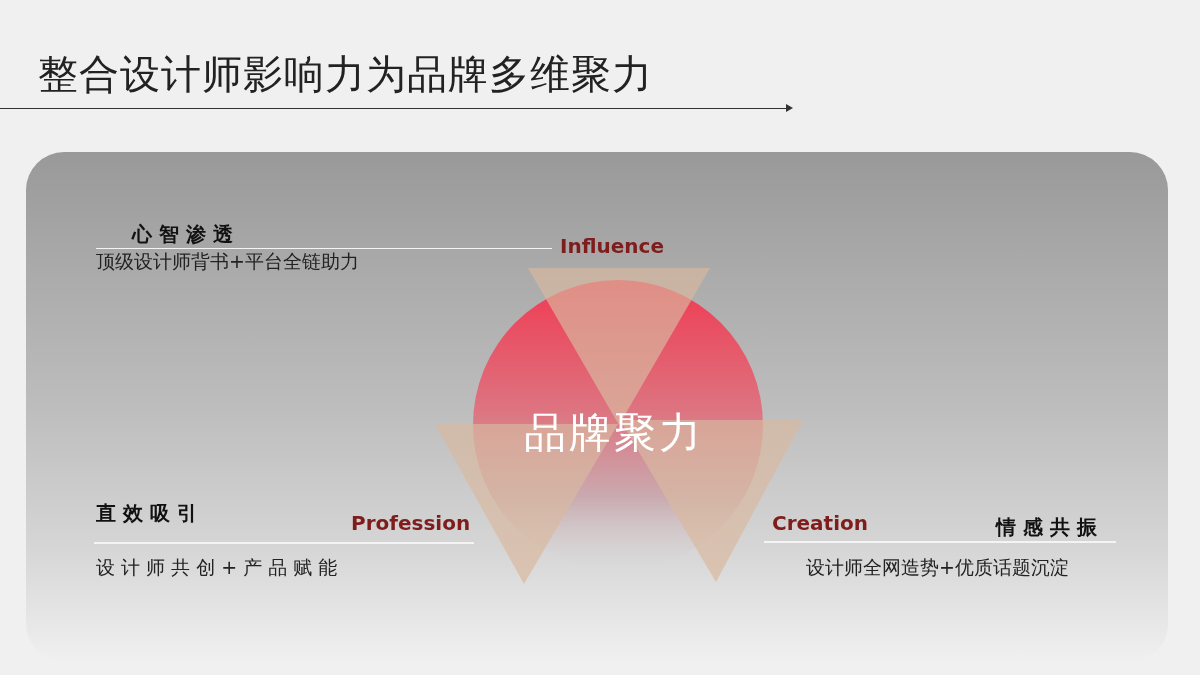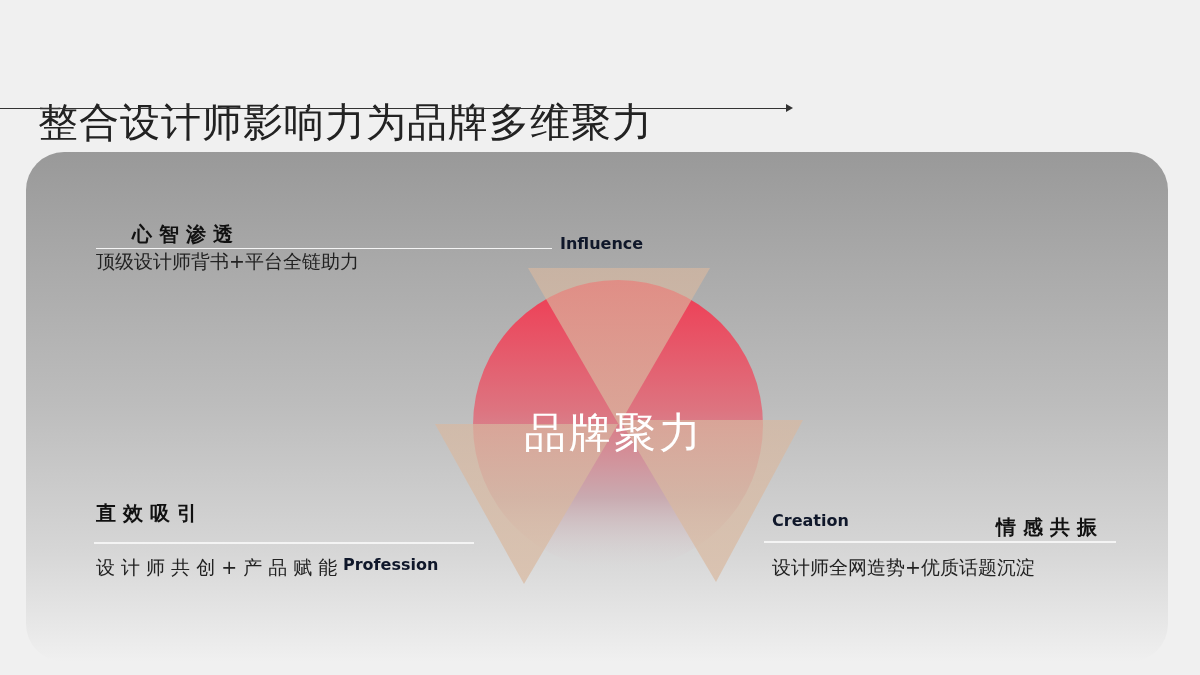--- a/index.html
+++ b/index.html
@@ -1,24 +1,24 @@
 <!DOCTYPE html>
 <html><head>
 <meta charset="utf-8">
 <style>
   html,body{margin:0;padding:0;}
   body{width:1200px;height:675px;background:#f0f0f0;position:relative;overflow:hidden;font-family:"DejaVu Sans","Liberation Sans",sans-serif;color:#222;}
-  .title{position:absolute;left:38px;top:46px;font-size:40px;color:#222;letter-spacing:1px;font-weight:normal;line-height:56px;margin-top:48px;}
+  .title{position:absolute;left:38px;top:46px;font-size:40px;color:#222;letter-spacing:1px;font-weight:normal;line-height:56px;}
   .title-rule{position:absolute;left:0;top:108px;width:787px;height:1px;background:#333;}
   .title-arrow{position:absolute;left:786px;top:104px;width:0;height:0;border-top:4px solid transparent;border-bottom:4px solid transparent;border-left:7px solid #333;}
   .panel{position:absolute;left:26px;top:152px;width:1142px;height:510px;border-radius:38px;
     background:linear-gradient(180deg,#999 0%,#a8a8a8 20%,#bdbdbd 50%,#d6d6d6 78%,#f0f0f0 100%);overflow:hidden;}
   .diagram{position:absolute;left:0;top:0;}
   .label-cn{position:absolute;font-size:20px;font-weight:bold;color:#111;letter-spacing:7px;}
-  .label-en{position:absolute;font-size:16px;font-weight:bold;color:#0f172a;}
+  .label-en{position:absolute;font-size:20px;font-weight:bold;color:#7f1d1d;}
   .rule{position:absolute;height:2px;background:#f4f4f4;}
   .desc{position:absolute;font-size:19px;color:#222;white-space:nowrap;}
   .center-text{position:absolute;left:524px;top:405px;font-size:42px;color:#fff;letter-spacing:3px;}
 </style>
 </head>
 <body>
 
 <div class="title">整合设计师影响力为品牌多维聚力</div>
 <div class="title-rule"></div>
 <div class="title-arrow"></div>
@@ -45,20 +45,20 @@
 </svg>
 
 <div class="center-text">品牌聚力</div>
 
 <div class="label-cn" style="left:96px;top:221px;margin-left:36px;">心智渗透</div>
 <div class="rule" style="left:96px;top:248px;width:456px;height:1px;"></div>
 <div class="label-en" style="left:560px;top:234px;">Influence</div>
 <div class="desc" style="left:96px;top:249px;">顶级设计师背书+平台全链助力</div>
 
 <div class="label-cn" style="left:96px;top:500px;">直效吸引</div>
-<div class="label-en" style="left:343px;top:511px;margin-top:44px;">Profession</div>
+<div class="label-en" style="left:351px;top:511px;">Profession</div>
 <div class="rule" style="left:94px;top:542px;width:380px;"></div>
 <div class="desc" style="left:96px;top:555px;">设 计 师 共 创 + 产 品 赋 能</div>
 
 <div class="label-en" style="left:772px;top:511px;">Creation</div>
 <div class="label-cn" style="left:996px;top:514px;">情感共振</div>
 <div class="rule" style="left:764px;top:541px;width:352px;"></div>
-<div class="desc" style="left:772px;top:555px;text-align:center;">设计师全网造势+优质话题沉淀</div>
+<div class="desc" style="left:806px;top:555px;text-align:center;">设计师全网造势+优质话题沉淀</div>
 
 </body></html>

